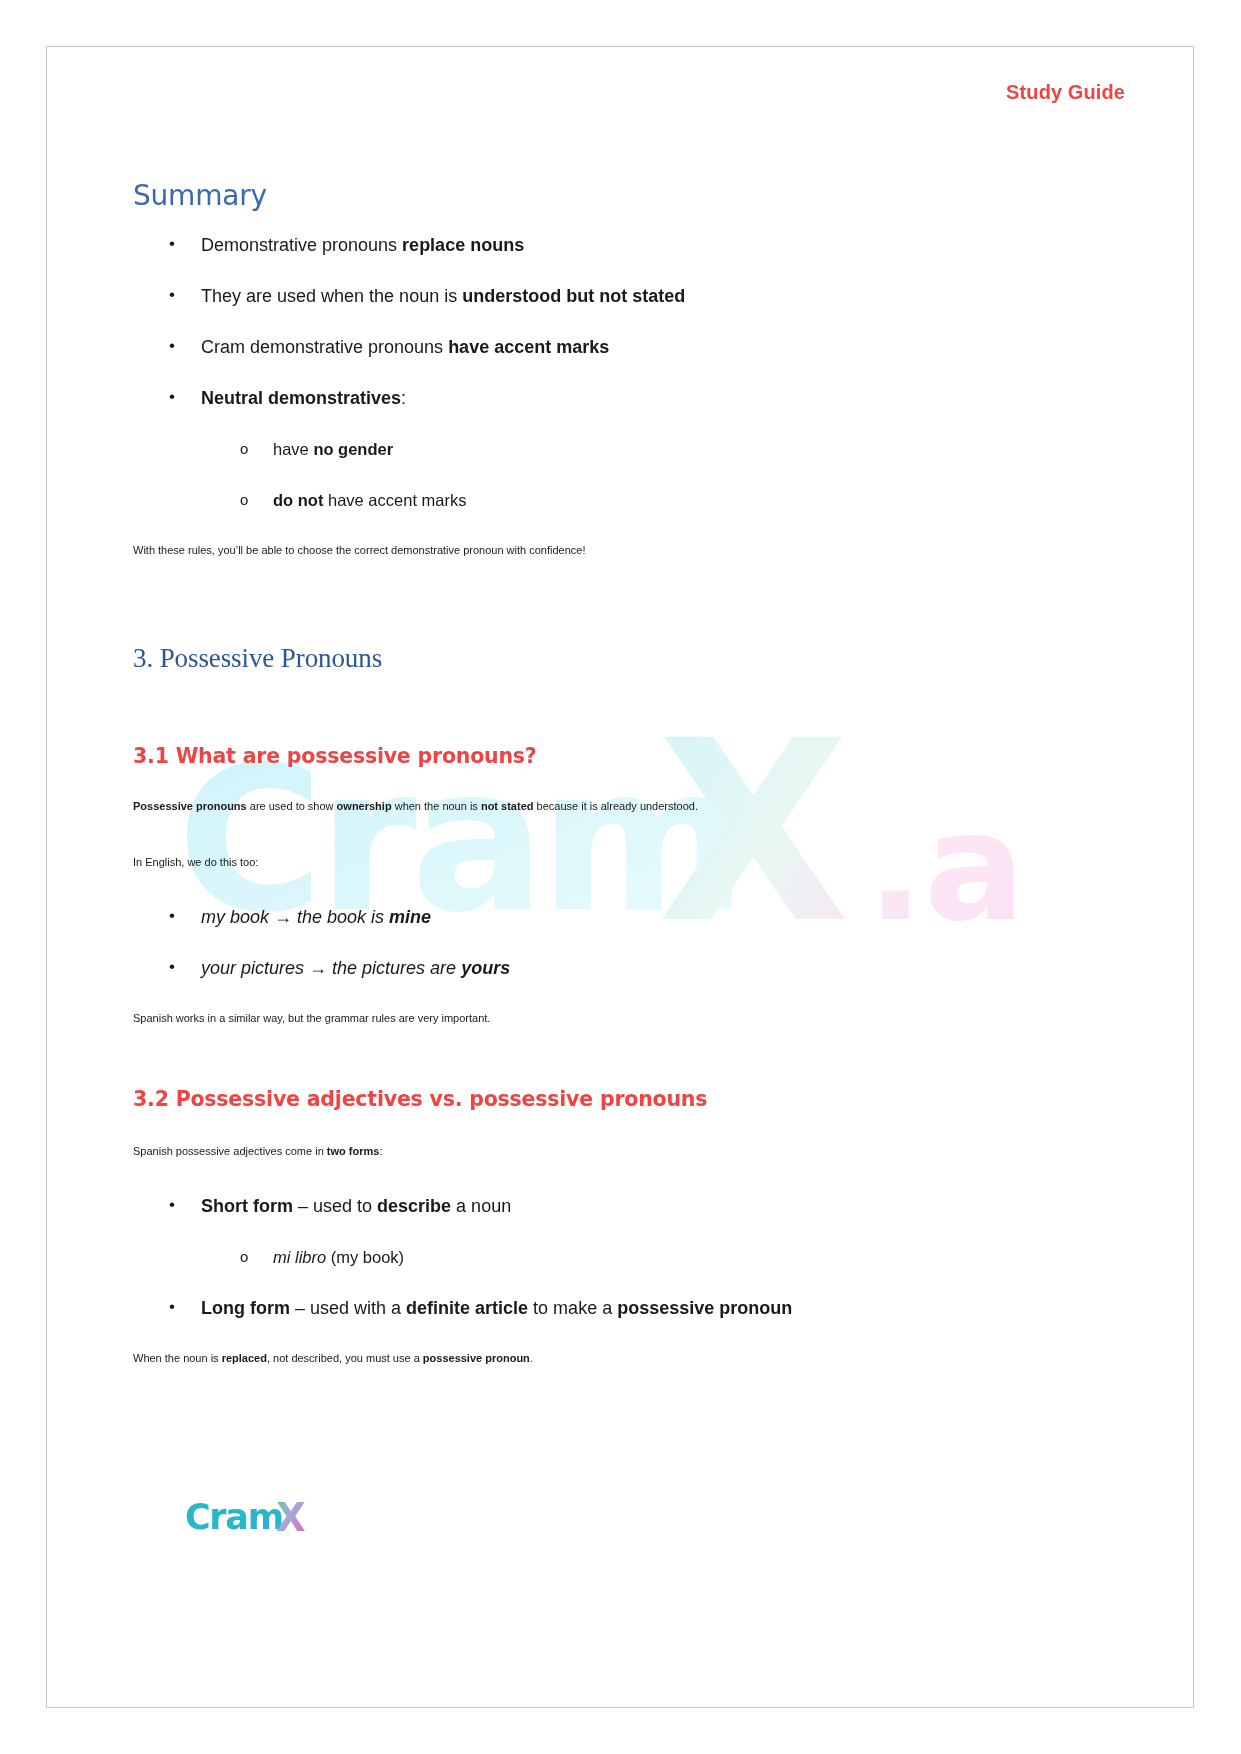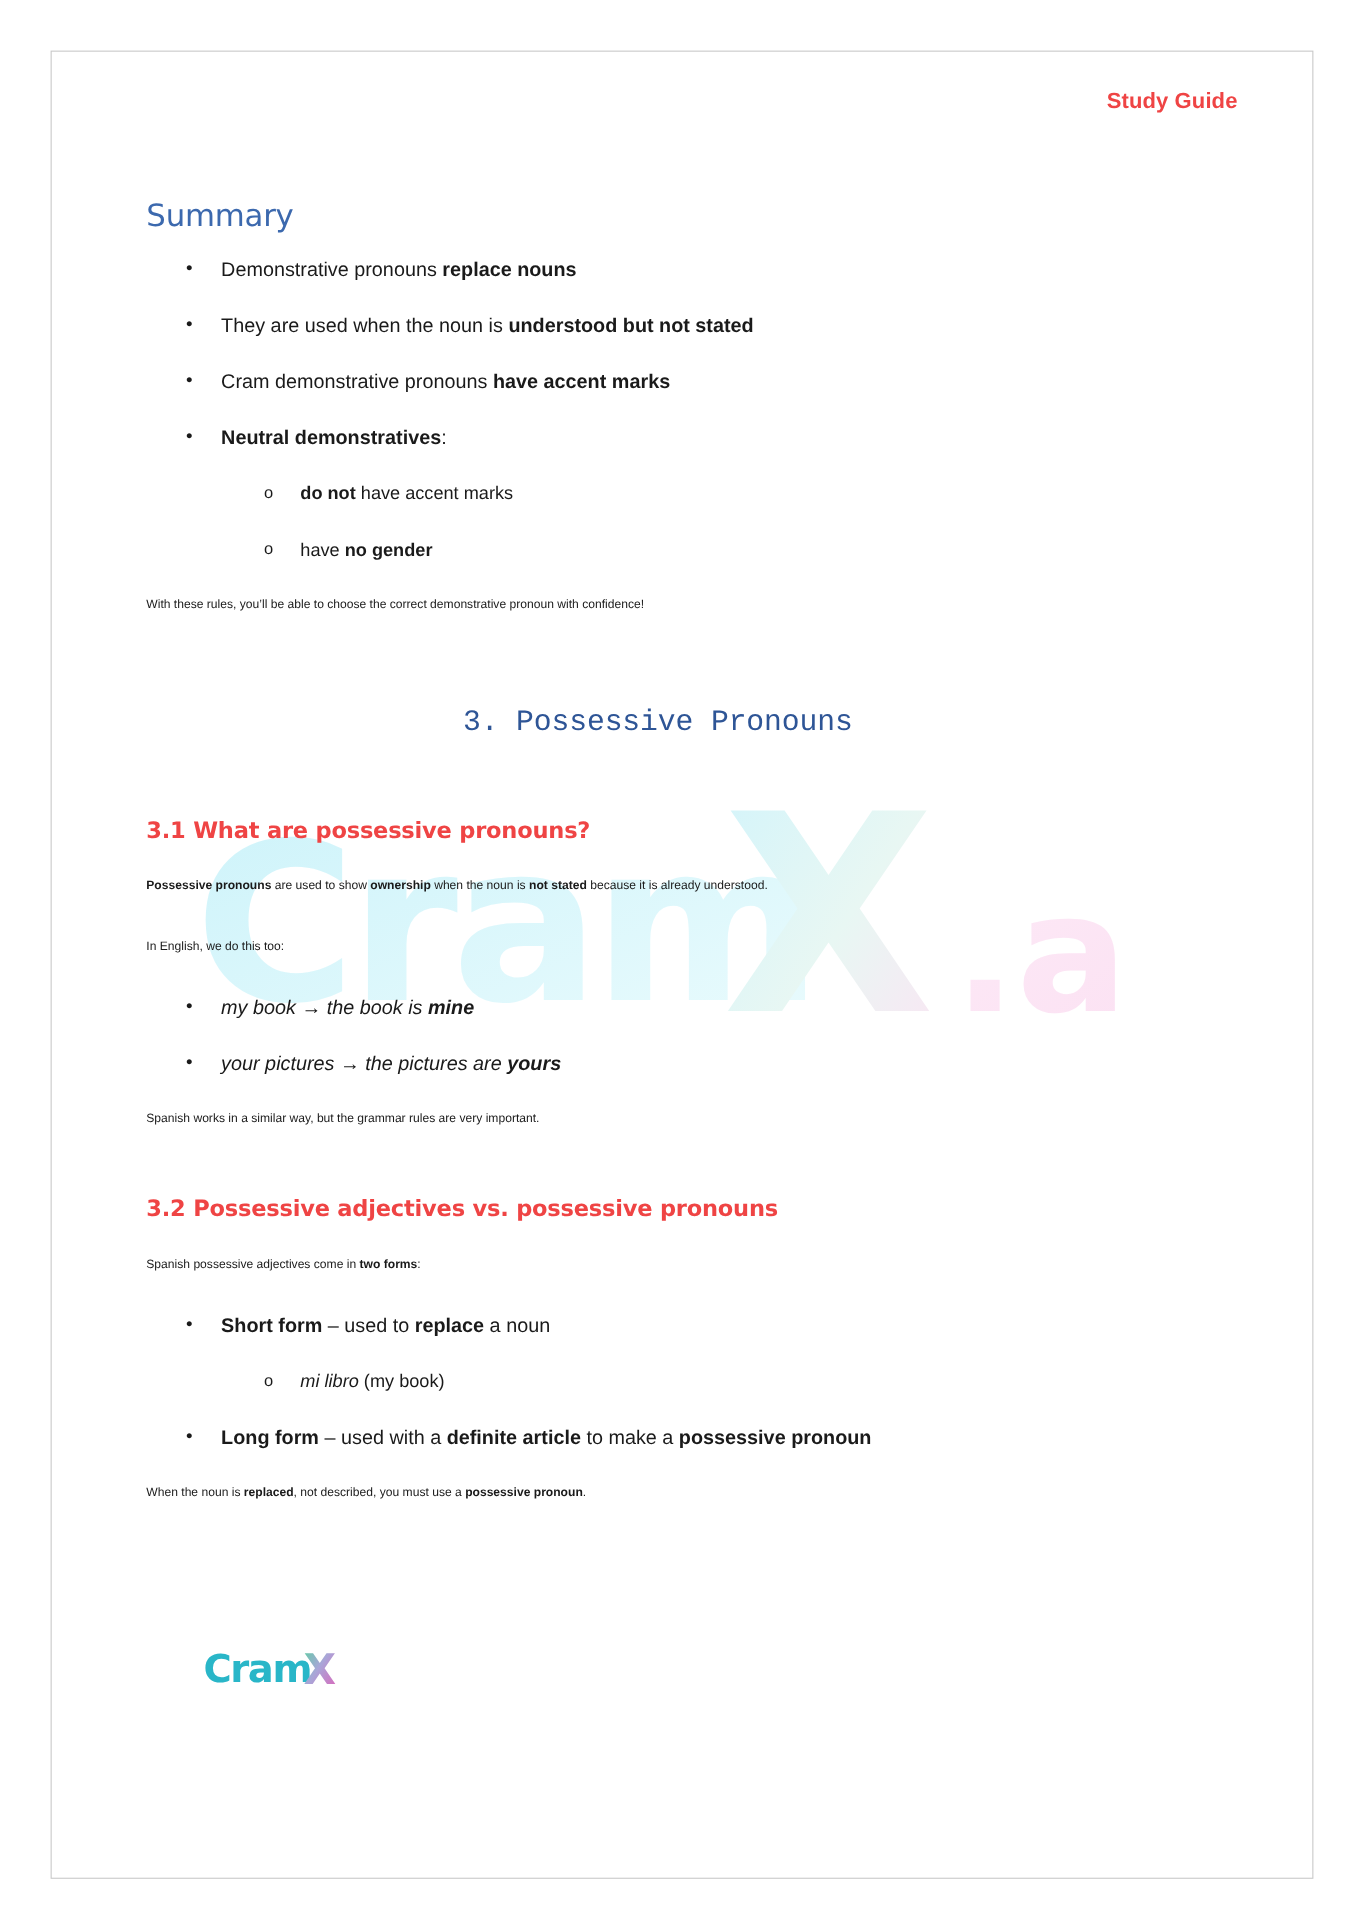--- a/index.html
+++ b/index.html
@@ -65,27 +65,26 @@
   h2.section-h {
     font-family: "DejaVu Sans", sans-serif;
     font-size: 28px;
     font-weight: normal;
     color: #3c69ae;
     margin: 0 0 22px 0;
     letter-spacing: -0.2px;
   }
 
   h1.chapter-h {
-    font-family: Liberation Mono, monospace;
+    font-family: Liberation Serif, serif;
     font-size: 27px;
     font-weight: normal;
     color: #2e5596;
     margin: 0;
     letter-spacing: -0.1px;
-    text-align: center;
   }
 
   h3.sub-h {
     font-family: "DejaVu Sans", sans-serif;
     font-size: 20.5px;
     font-weight: bold;
     color: #ef4444;
     margin: 0;
     letter-spacing: -0.2px;
   }
@@ -194,25 +193,25 @@
         <li>
           <span>Cram demonstrative pronouns </span><b>have accent marks</b><span></span>
         </li>
         <li>
           <span></span><b>Neutral demonstratives</b><span>:</span>
         </li>
       </ul>
 
       <ul class="subbullets">
         <li>
+          <span>have </span><b>no gender</b><span></span>
+        </li>
+        <li>
           <span></span><b>do not</b><span> have accent marks</span>
         </li>
-        <li>
-          <span>have </span><b>no gender</b><span></span>
-        </li>
       </ul>
 
       <p class="para" style="margin-top:-6px;">With these rules, you’ll be able to choose the correct demonstrative pronoun with confidence!</p>
 
       <h1 class="chapter-h" style="margin-top:76px;">3. Possessive Pronouns</h1>
 
       <h3 class="sub-h" style="margin-top:70px;">3.1 What are possessive pronouns?</h3>
 
       <p class="para" style="margin-top:22px; max-width:800px;"><b>Possessive pronouns</b><span> are used to show </span><b>ownership</b><span> when the noun is </span><b>not stated</b><span> because it is already understood.</span></p>
 
@@ -228,21 +227,21 @@
       </ul>
 
       <p class="para" style="margin-top:-6px;">Spanish works in a similar way, but the grammar rules are very important.</p>
 
       <h3 class="sub-h" style="margin-top:52px;">3.2 Possessive adjectives vs. possessive pronouns</h3>
 
       <p class="para" style="margin-top:24px;"><span>Spanish possessive adjectives come in </span><b>two forms</b><span>:</span></p>
 
       <ul class="bullets" style="margin-top:27px;">
         <li>
-          <b>Short form</b><span> – used to </span><b>replace</b><span> a noun</span>
+          <b>Short form</b><span> – used to </span><b>describe</b><span> a noun</span>
         </li>
       </ul>
 
       <ul class="subbullets">
         <li>
           <i>mi libro</i><span> (my book)</span>
         </li>
       </ul>
 
       <ul class="bullets">

